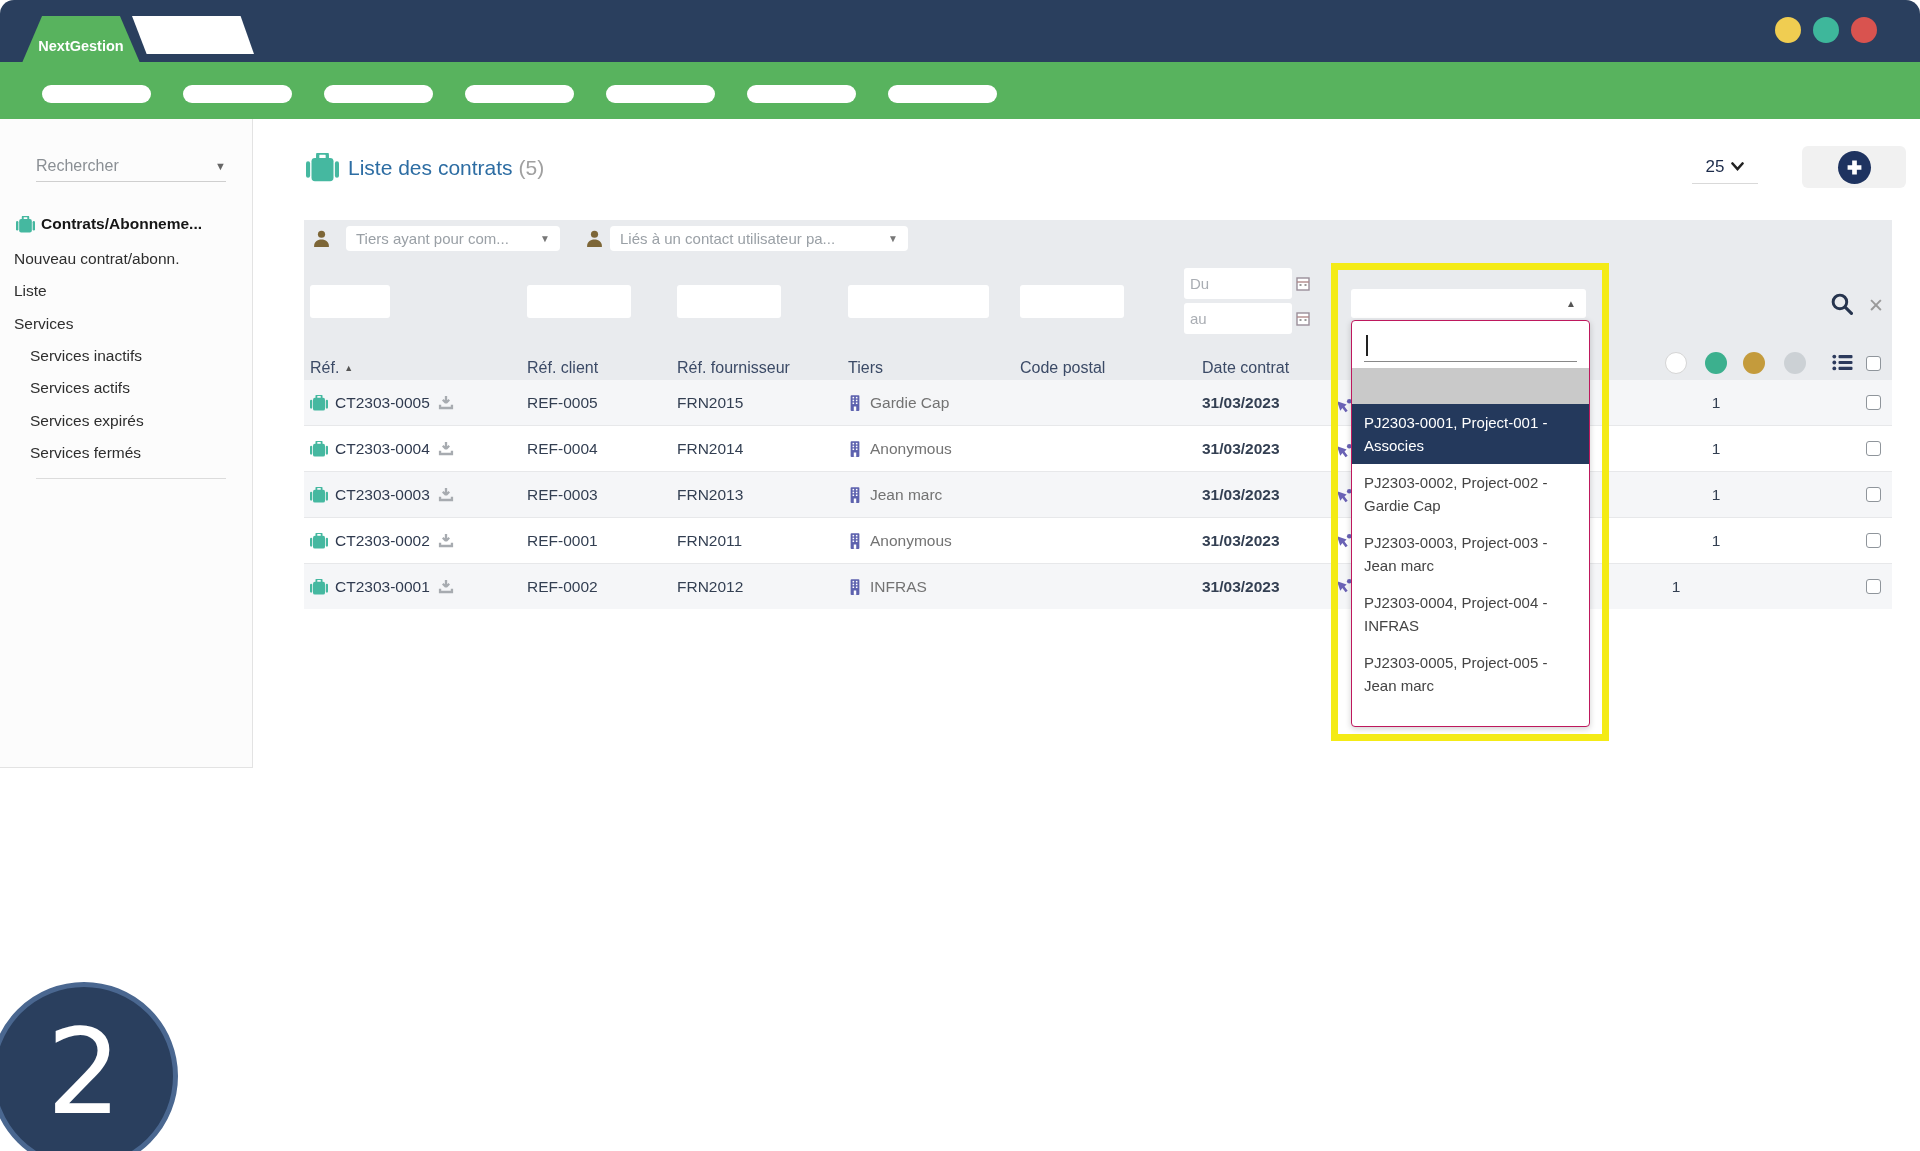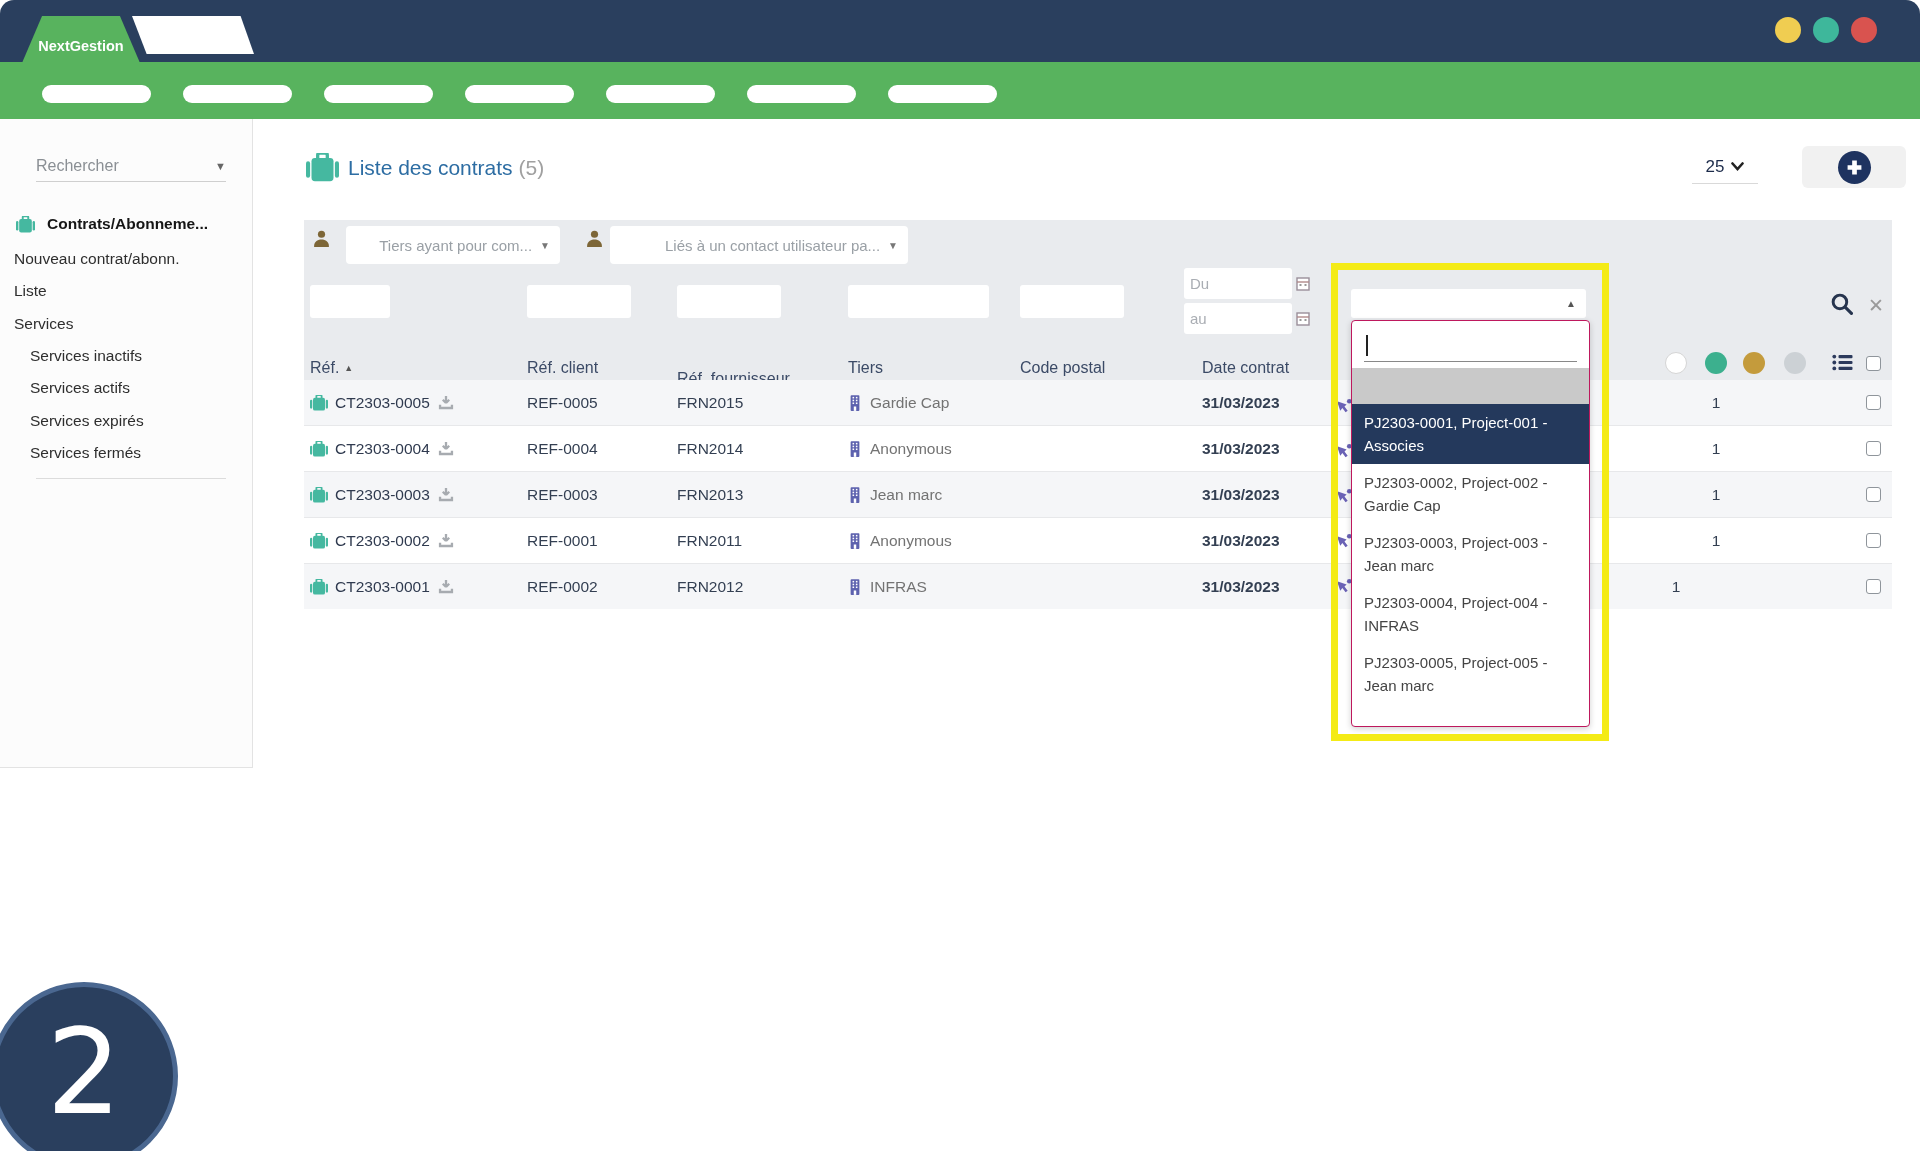--- a/index.html
+++ b/index.html
@@ -20,58 +20,58 @@
   
   .greenbar{position:absolute;left:0;top:62px;width:1920px;height:57px;background:#58b35e;
             display:flex;align-items:flex-start;padding:23px 0 0 42px;gap:32px;box-sizing:border-box;}
   .pill{width:109px;height:18px;border-radius:9px;background:#fff;flex:0 0 auto;}
   
   .sidebar{position:absolute;left:0;top:119px;width:253px;height:649px;background:#fcfcfc;
            border-right:1px solid #e3e3e3;border-bottom:1px solid #e3e3e3;box-sizing:border-box;}
   .side-search{position:absolute;left:36px;top:31px;width:190px;height:31px;border-bottom:1px solid #cfcfcf;
                color:#8a8f94;font-size:16px;display:flex;align-items:center;justify-content:space-between;cursor:pointer;}
   .side-search .caret{color:#666;font-size:11px;}
-  .side-section{position:absolute;left:16px;top:96px;display:flex;align-items:center;gap:12px;
+  .side-section{position:absolute;left:16px;top:96px;display:flex;align-items:center;gap:6px;
                 font-weight:bold;font-size:15.5px;color:#161616;}
   .side-item{position:absolute;font-size:15.5px;color:#2e2e2e;cursor:pointer;white-space:nowrap;}
   .ind0{left:14px;} .ind1{left:30px;}
   .side-sep{position:absolute;left:36px;top:359px;width:190px;border-top:1px solid #dcdcdc;}
   
   .pg-title{position:absolute;left:348px;top:156px;font-size:21px;color:#2d6da3;}
   .pg-count{color:#a0a0a0;margin-left:6px;}
   .title-icon{position:absolute;left:306px;top:153px;}
   .pagesize{position:absolute;left:1692px;top:150px;width:66px;height:33px;border-bottom:1px solid #d9d9d9;
             display:flex;align-items:center;justify-content:center;gap:7px;font-size:17px;color:#1c2b4a;cursor:pointer;}
   .addwrap{position:absolute;left:1802px;top:146px;width:104px;height:42px;background:#f1f1f1;border-radius:6px;
            display:flex;align-items:center;justify-content:center;cursor:pointer;}
   .addbtn{width:33px;height:33px;border-radius:50%;background:#1e3360;display:flex;align-items:center;justify-content:center;}
   
   .panel{position:absolute;left:304px;top:220px;width:1588px;height:160px;background:#e9ebee;}
-  .fsel{position:absolute;height:38px;background:#fff;border-radius:4px;display:flex;align-items:center;
-        justify-content:flex-end;padding:0 10px;box-sizing:border-box;color:#9aa0a6;font-size:15px;cursor:pointer;white-space:nowrap;overflow:hidden;}
+  .fsel{position:absolute;height:25px;background:#fff;border-radius:4px;display:flex;align-items:center;
+        justify-content:space-between;padding:0 10px;box-sizing:border-box;color:#9aa0a6;font-size:15px;cursor:pointer;white-space:nowrap;overflow:hidden;}
   .fsel .caret{color:#777;font-size:10px;margin-left:8px;}
   .sel1{left:42px;top:6px;width:214px;}
   .sel2{left:306px;top:6px;width:298px;}
   .picon{position:absolute;top:9px;}
   .picon1{left:8px;} .picon2{left:281px;}
   .fbox{position:absolute;top:65px;height:33px;border:none;background:#fff;border-radius:3px;font-size:15px;color:#333;
         padding:0 6px;box-sizing:border-box;}
   .fb1{left:6px;width:80px;} .fb2{left:223px;width:104px;} .fb3{left:373px;width:104px;}
   .fb4{left:544px;width:141px;} .fb5{left:716px;width:104px;}
   .dbox{position:absolute;left:880px;width:108px;height:31px;border:none;background:#fff;border-radius:3px;
         font-size:15px;color:#333;padding:0 6px;box-sizing:border-box;}
   .dbox::placeholder{color:#a9adb3;}
   .fbox::placeholder{color:#a9adb3;}
   .d1{top:48px;} .d2{top:83px;}
   .calicon{position:absolute;left:992px;}
   .ci1{top:56px;} .ci2{top:91px;}
   .searchicon{position:absolute;left:1526px;top:72px;cursor:pointer;}
   .clearicon{position:absolute;left:1564px;top:74px;color:#9a9a9a;font-size:19px;font-weight:bold;cursor:pointer;}
   .hlabel{position:absolute;top:135px;height:25px;line-height:25px;font-size:16px;color:#3b4a66;white-space:nowrap;}
-  .h1{left:6px;} .h2{left:223px;} .h3{left:373px;margin-top:11px;} .h4{left:544px;} .h5{left:716px;} .h6{left:898px;}
+  .h1{left:6px;} .h2{left:223px;} .h3{left:373px;} .h4{left:544px;} .h5{left:716px;} .h6{left:898px;}
   .sortasc{font-size:9px;color:#555;margin-left:5px;vertical-align:2px;}
   .hcirc{position:absolute;top:132px;width:22px;height:22px;border-radius:50%;}
   .hc-white{left:1361px;background:#fff;border:1px solid #d5d5d5;box-sizing:border-box;}
   .hc-green{left:1401px;background:#3cb08e;}
   .hc-gold{left:1439px;background:#c49b3c;}
   .hc-gray{left:1480px;background:#ccd1d5;}
   .hlist{position:absolute;left:1528px;top:134px;cursor:pointer;}
   .cbx{appearance:none;-webkit-appearance:none;width:15px;height:15px;border:1.5px solid #8f959b;border-radius:3px;
        background:#fff;margin:0;cursor:pointer;}
   .hcbx{position:absolute;left:1562px;top:136px;}

